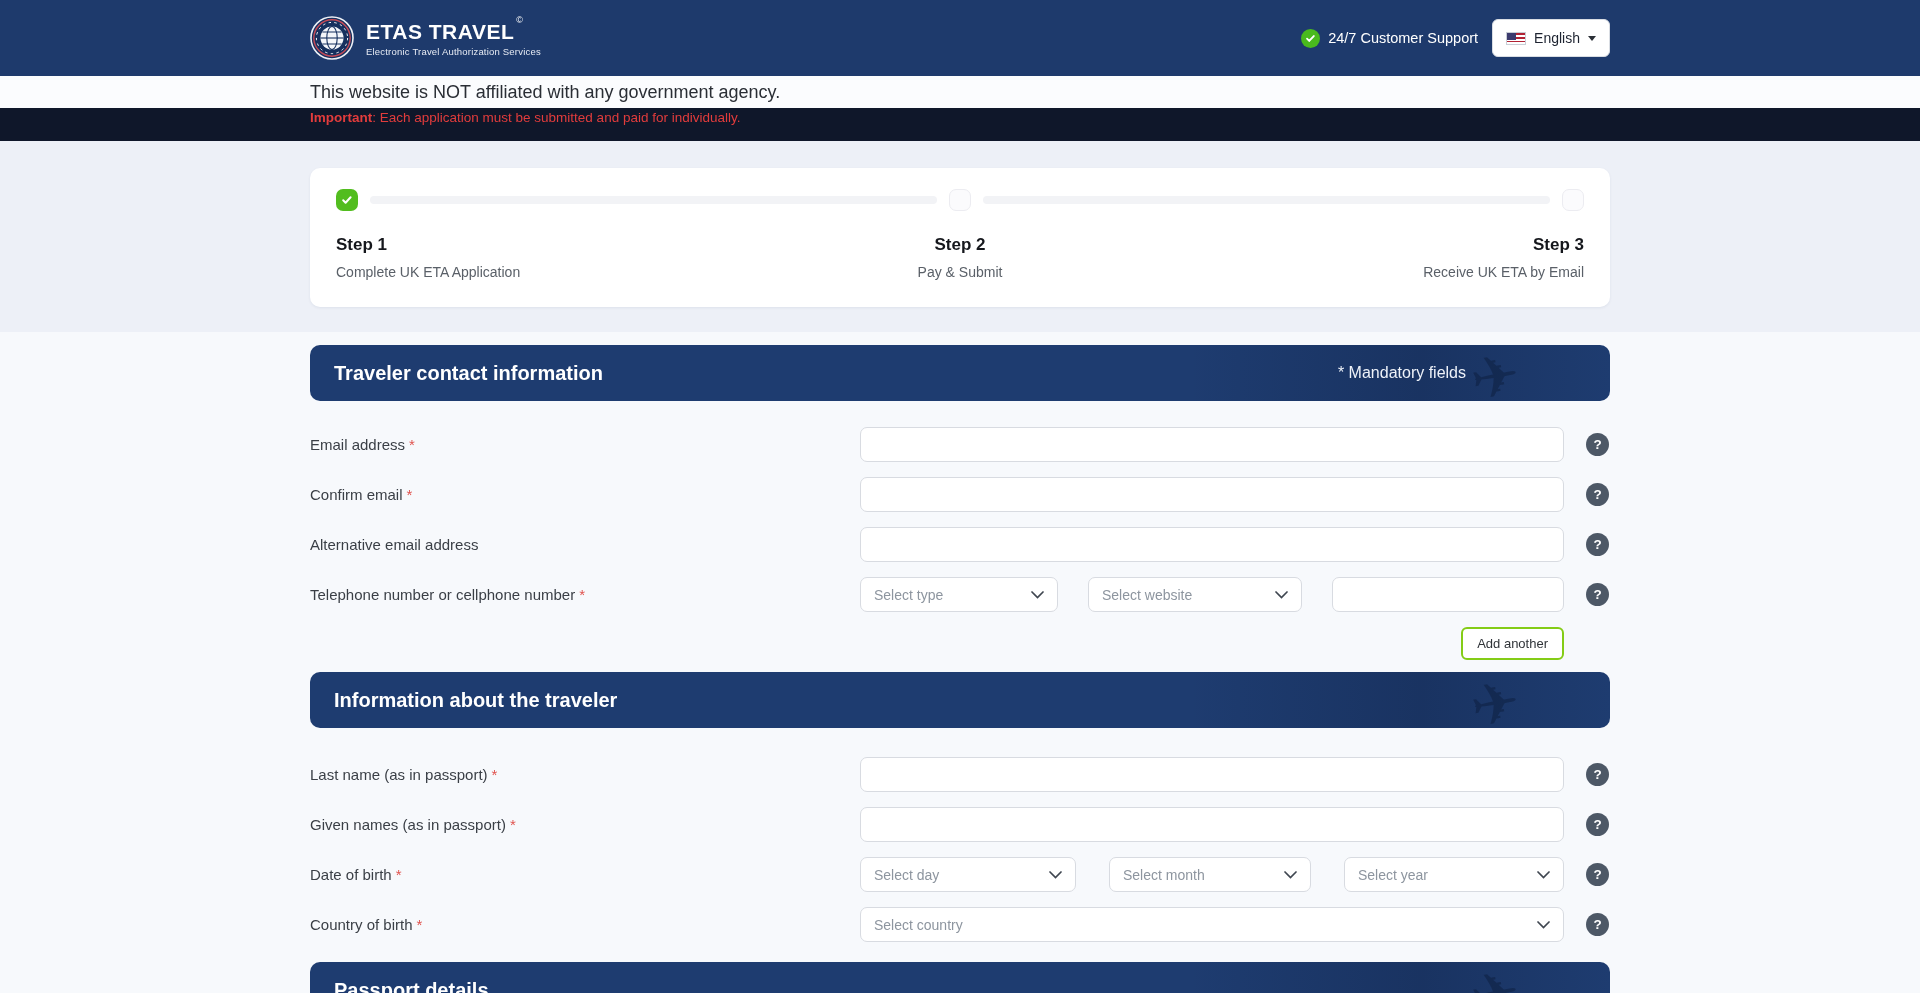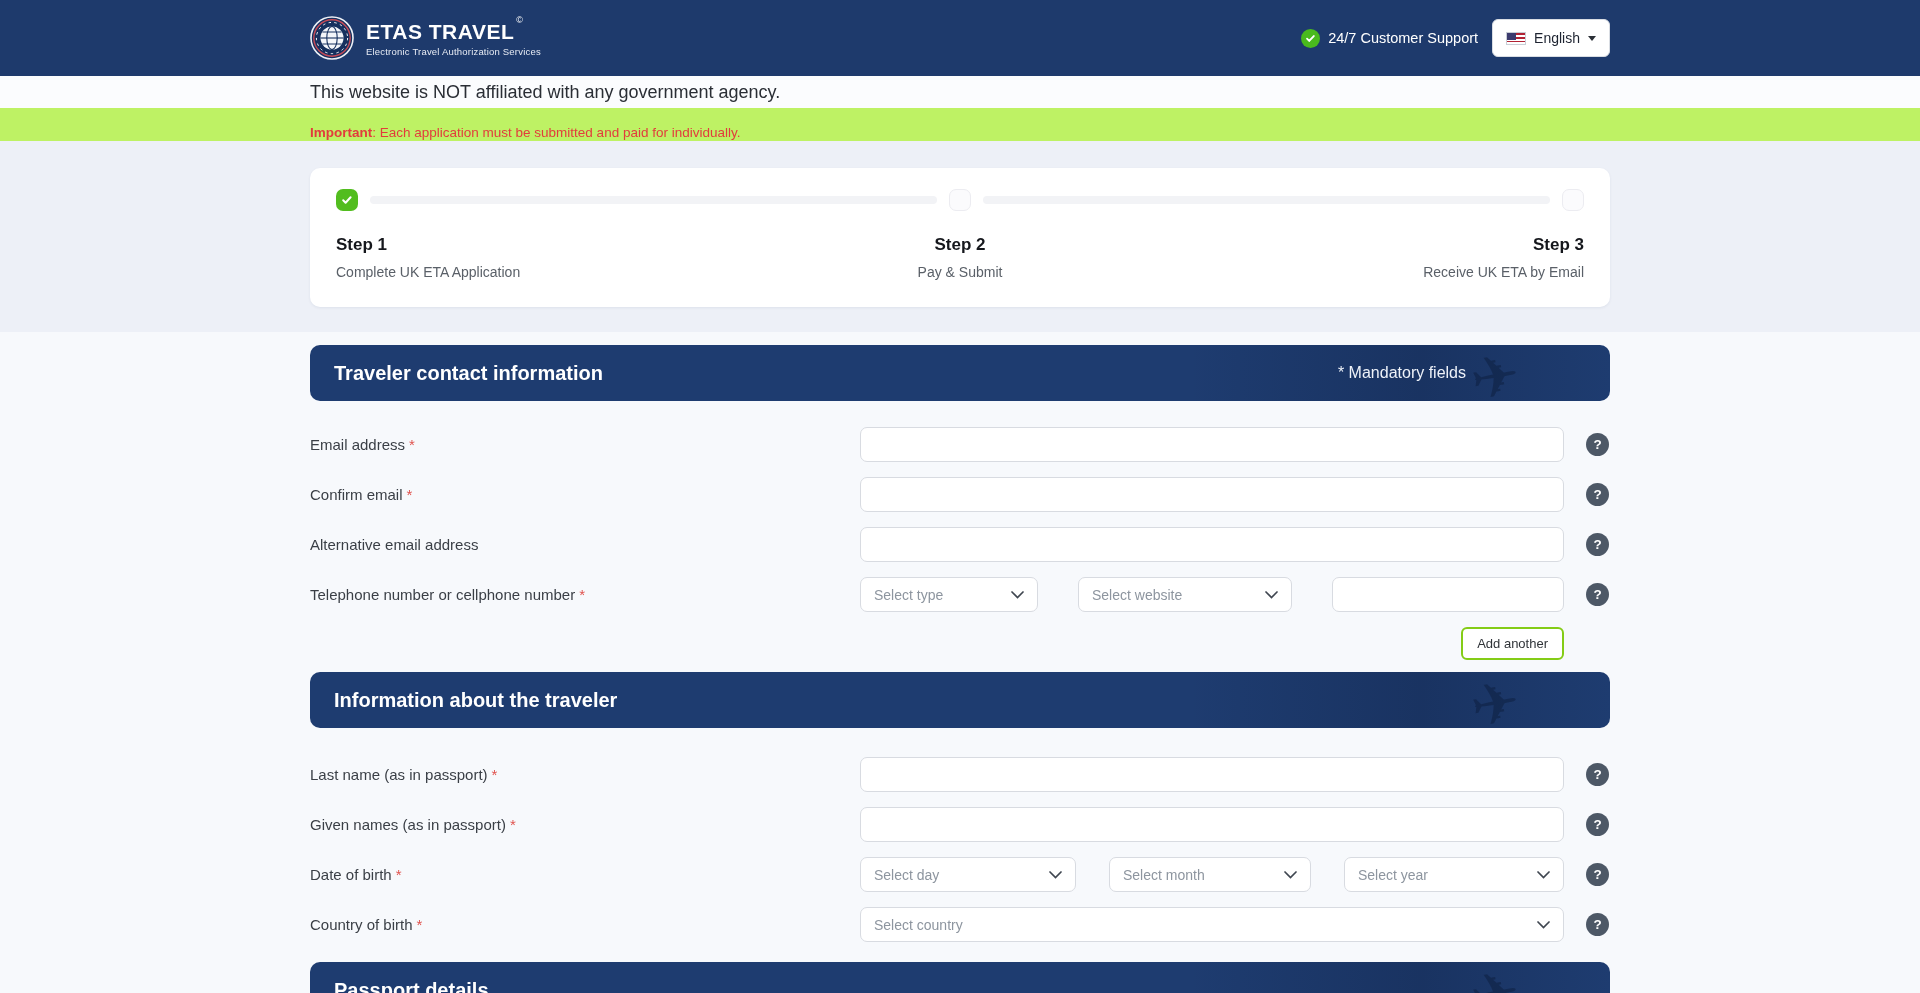--- a/index.html
+++ b/index.html
@@ -22,21 +22,21 @@
   .lang-btn { background:#ffffff; border:1px solid #d9dde3; border-radius:6px; height:38px; padding:0 13px;
     display:flex; align-items:center; gap:8px; cursor:pointer; font-size:14px; color:#1d2330; }
   .flag { position:relative; width:20px; height:13px; border:1px solid #c9ced6; overflow:hidden;
     background:repeating-linear-gradient(180deg,#b22234 0 1.9px,#ffffff 1.9px 3.8px); }
   .flag .canton { position:absolute; left:0; top:0; width:9px; height:7px; background:#3c3b6e; }
   .caret-down { width:0; height:0; border-left:4px solid transparent; border-right:4px solid transparent; border-top:5px solid #2b2f36; }
 
   
   .strip-1 { height:32px; background:#fbfcfe; display:flex; align-items:center; }
   .strip-1 .txt { font-size:18px; color:#2a2e35; }
-  .strip-2 { height:33px; background:#bef264; display:flex; align-items:flex-end; }
+  .strip-2 { height:33px; background:#0f172a; display:flex; align-items:flex-start; }
   .strip-2 .txt { font-size:13.5px; color:#e23c3c; }
   .strip-2 .imp { font-weight:bold; }
 
   
   .steps-band { background:#edf0f7; padding:27px 0 25px; }
   .steps-card { background:#ffffff; border-radius:10px; box-shadow:0 1px 3px rgba(20,40,80,0.07);
     padding:21px 26px 27px; }
   .progress-row { display:flex; align-items:center; }
   .step-check { width:22px; height:22px; border-radius:7px; background:#52bd1f; flex:0 0 auto;
     display:flex; align-items:center; justify-content:center; }
@@ -186,21 +186,21 @@
       <div class="f-label"><span>Alternative email address</span></div>
       <div class="f-controls">
           <input class="txt-input" type="text" style="">
         </div>
       <span class="f-help">?</span>
     </div>
 
     <div class="form-row">
       <div class="f-label"><span>Telephone number or cellphone number</span><span class="req">*</span></div>
       <div class="f-controls">
-        <div class="sel" style="width:178px">
+        <div class="sel" style="width:198px">
           <span class="sel-text">Select type</span>
           <svg width="13" height="8" viewBox="0 0 13 8">
               <path d="M1 1l5.5 5.5L12 1" fill="none" stroke="#3f4650" stroke-width="1.7" stroke-linecap="round"></path>
             </svg>
         </div>
         <div class="sel" style="width:214px">
           <span class="sel-text">Select website</span>
           <svg width="13" height="8" viewBox="0 0 13 8">
               <path d="M1 1l5.5 5.5L12 1" fill="none" stroke="#3f4650" stroke-width="1.7" stroke-linecap="round"></path>
             </svg>

